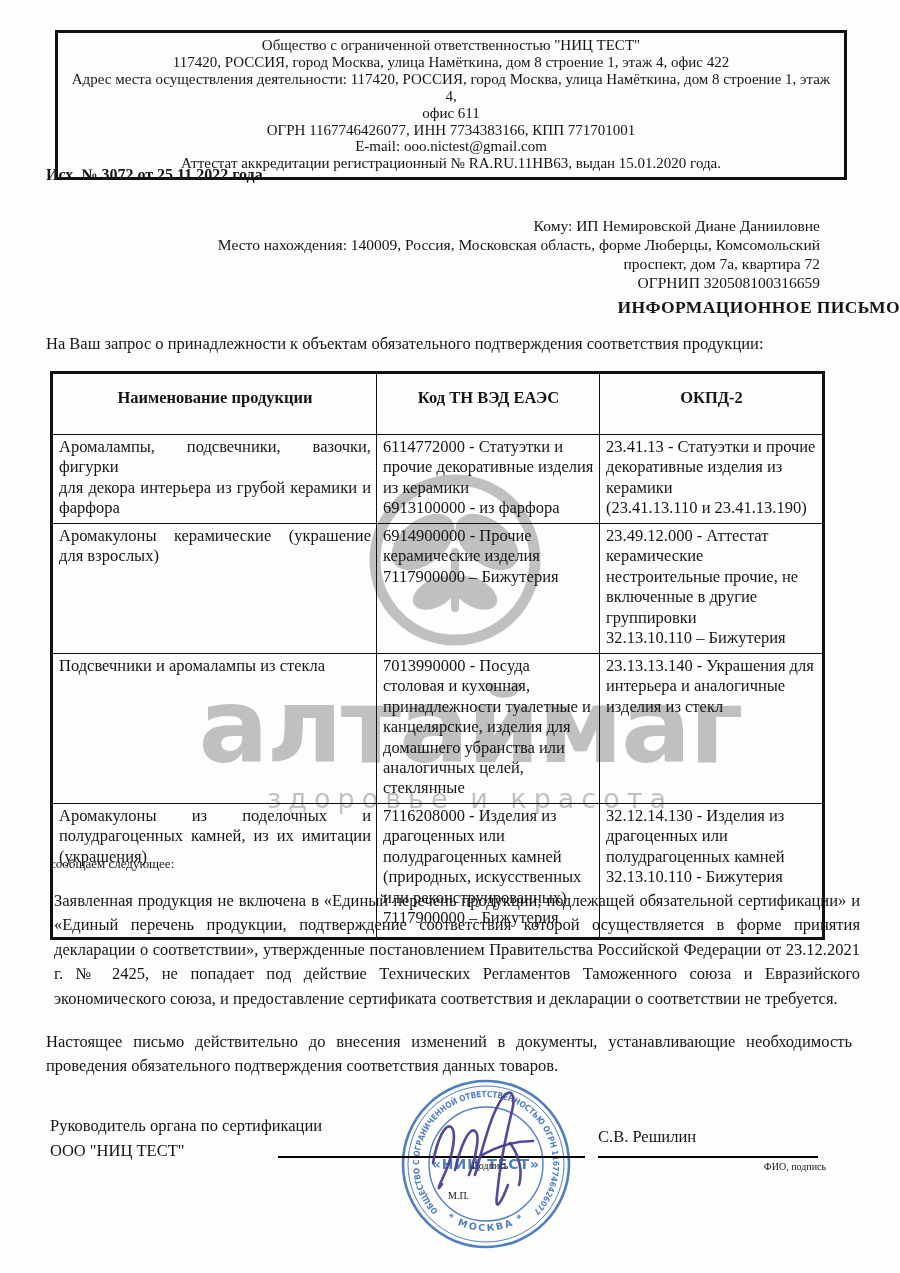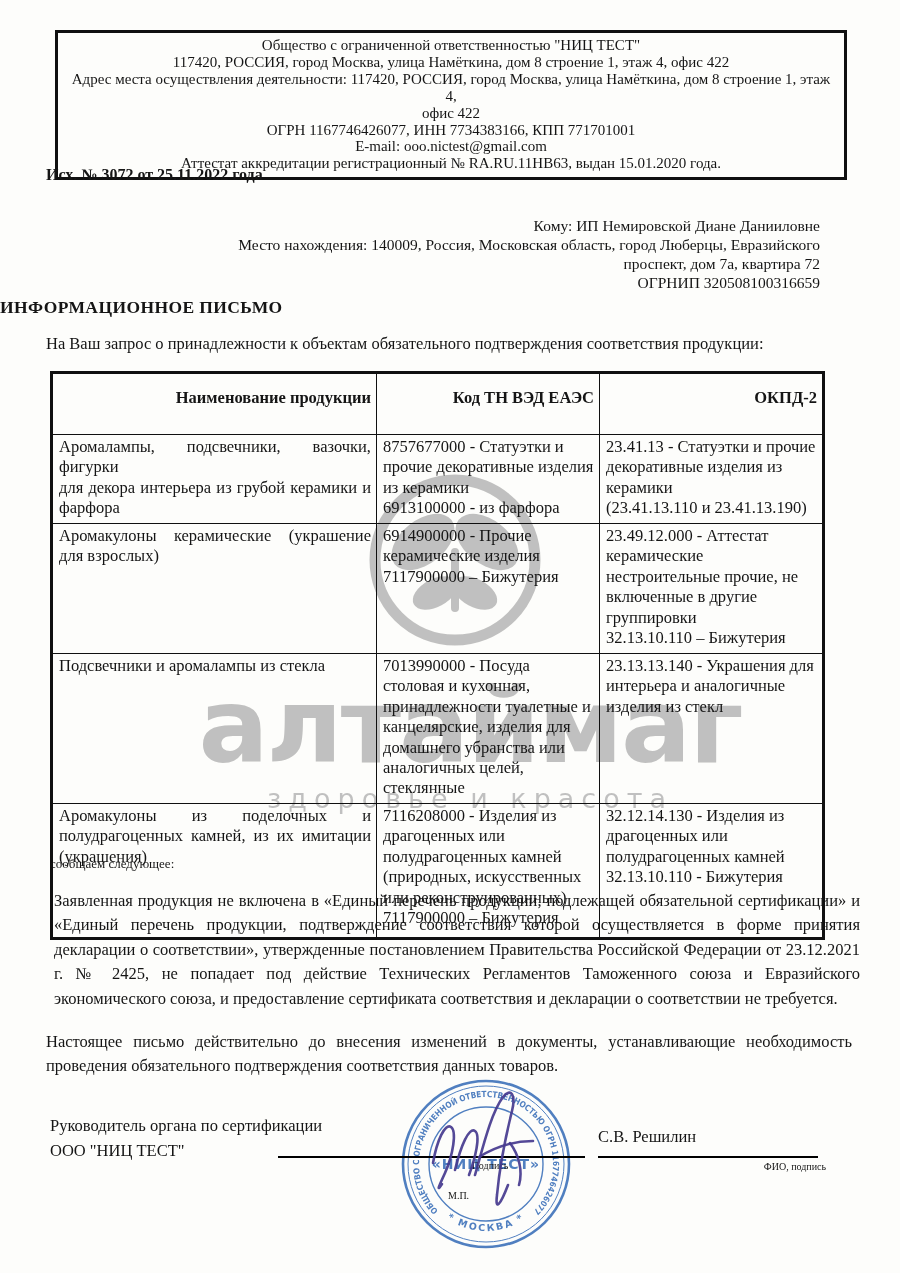--- a/index.html
+++ b/index.html
@@ -32,40 +32,40 @@
   .ref-line {
     position:absolute; left:46px; top:166px;
     font-weight:bold; font-size:16px; z-index:1;font-family:Liberation Serif, serif;
   }
   .recipient {
     position:absolute; right:80px; top:216px; width:620px;
     text-align:right; font-size:15.5px; line-height:19px; z-index:1;
   }
   .letter-title {
     position:absolute; left:0; top:297px; width:100%;
-    text-align:left; font-weight:bold; font-size:17.5px; letter-spacing:.4px; z-index:1;
+    text-align:right; font-weight:bold; font-size:17.5px; letter-spacing:.4px; z-index:1;
   }
   .intro {
     position:absolute; left:46px; top:334px; width:808px;
     font-size:16.5px; z-index:1;
   }
   
   table.products {
     position:absolute; left:50px; top:371px; width:772px;
     border-collapse:collapse; table-layout:fixed;
     border:3px solid #101010;
     font-size:16.5px; z-index:1; background:transparent;
   }
   table.products th, table.products td {
     border:1.6px solid #101010;
     vertical-align:top;
     padding:2px 5px 4px 6px;
   }
   table.products th {
-    font-weight:bold; text-align:right; vertical-align:middle;
+    font-weight:bold; text-align:center; vertical-align:middle;
     height:44px; padding-bottom:14px;
   }
   col.c1 { width:325px; } col.c2 { width:223px; } col.c3 { width:224px; }
   td.c1 { text-align:justify; }
   td { white-space:pre-line; line-height:1.24; }
   tr.r1 td { height:82px; } tr.r2 td { height:96px; }
   tr.r3 td { height:110px; } tr.r4 td { height:127px; }
   
   .p-note { position:absolute; left:50px; top:856px; font-size:13px; z-index:1; }
   .p-main {
@@ -110,31 +110,31 @@
       </g>
     </g>
     <text class="wm-fill wm-brand" x="330" y="292" text-anchor="middle">алтаймаг</text>
     <text class="wm-fill wm-tag" x="330" y="338" text-anchor="middle">здоровье и красота</text>
   </svg>
 
   <div class="letterhead">
     <div>Общество с ограниченной ответственностью "НИЦ ТЕСТ"</div>
     <div>117420, РОССИЯ, город Москва, улица Намёткина, дом 8 строение 1, этаж 4, офис 422</div>
     <div>Адрес места осуществления деятельности: 117420, РОССИЯ, город Москва, улица Намёткина, дом 8 строение 1, этаж 4,</div>
-    <div>офис 422</div>
+    <div>офис 611</div>
     <div>ОГРН 1167746426077, ИНН 7734383166, КПП 771701001</div>
     <div>E-mail: ooo.nictest@gmail.com</div>
     <div>Аттестат аккредитации регистрационный № RA.RU.11НВ63, выдан 15.01.2020 года.</div>
   </div>
 
   <div class="ref-line">Исх. № 3072 от 25.11.2022 года</div>
 
   <div class="recipient">
     <div>Кому: ИП Немировской Диане Данииловне</div>
-    <div>Место нахождения: 140009, Россия, Московская область, город Люберцы, Евразийского</div>
+    <div>Место нахождения: 140009, Россия, Московская область, форме Люберцы, Комсомольский</div>
     <div>проспект, дом 7а, квартира 72</div>
     <div>ОГРНИП 320508100316659</div>
   </div>
 
   <div class="letter-title">ИНФОРМАЦИОННОЕ ПИСЬМО</div>
 
   <div class="intro">На Ваш запрос о принадлежности к объектам обязательного подтверждения соответствия продукции:</div>
 
   <table class="products">
     <colgroup>
@@ -146,21 +146,21 @@
       <tr>
         <th>Наименование продукции</th>
         <th>Код ТН ВЭД ЕАЭС</th>
         <th>ОКПД-2</th>
       </tr>
     </thead>
     <tbody>
         <tr class="r1">
           <td class="c1">Аромалампы, подсвечники, вазочки, фигурки
 для декора интерьера из грубой керамики и фарфора</td>
-          <td class="c2">8757677000 - Статуэтки и прочие декоративные изделия из керамики
+          <td class="c2">6114772000 - Статуэтки и прочие декоративные изделия из керамики
 6913100000 - из фарфора</td>
           <td class="c3">23.41.13 - Статуэтки и прочие декоративные изделия из керамики
 (23.41.13.110 и 23.41.13.190)</td>
         </tr>
         <tr class="r2">
           <td class="c1">Аромакулоны керамические (украшение для взрослых)</td>
           <td class="c2">6914900000 - Прочие керамические изделия
 7117900000 – Бижутерия</td>
           <td class="c3">23.49.12.000  - Аттестат керамические нестроительные прочие, не включенные в другие группировки
 32.13.10.110 – Бижутерия</td>

